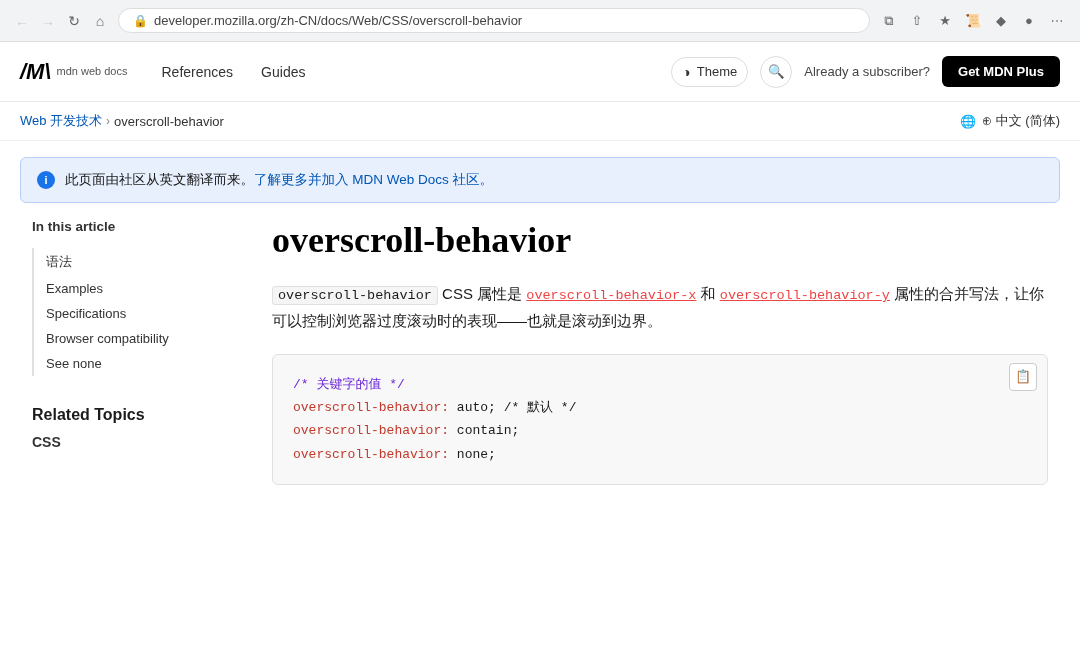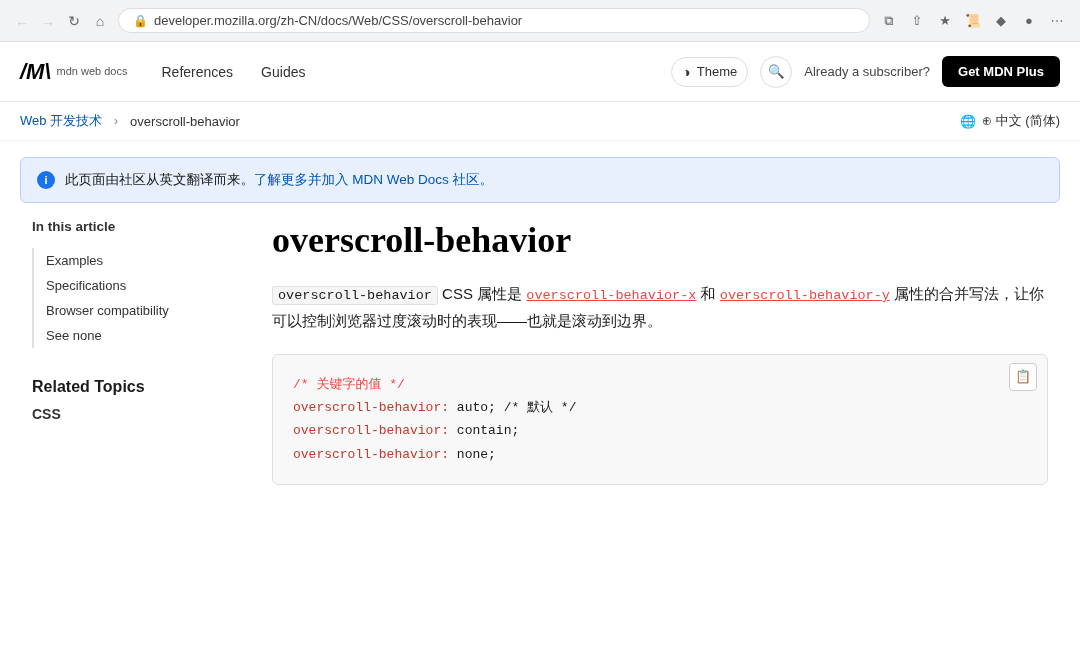--- a/index.html
+++ b/index.html
@@ -146,21 +146,21 @@
     .breadcrumb-bar {
       padding: 10px 20px;
       display: flex;
       align-items: center;
       justify-content: space-between;
       border-bottom: 1px solid #f0f0f0;
     }
     .breadcrumb {
       display: flex;
       align-items: center;
-      gap: 12px;
+      gap: 4px;
       font-size: 13px;
       color: #333;
     }
     .breadcrumb-link {
       color: #0056b3;
       text-decoration: none;
       cursor: pointer;
     }
     .breadcrumb-sep { color: #888; font-size: 12px; }
     .breadcrumb-current { color: #333; }
@@ -293,21 +293,21 @@
       cursor: pointer;
       display: flex; align-items: center; justify-content: center;
       font-size: 13px; color: #555;
     }
     .code-block {
       padding: 18px 20px;
       font-family: 'Courier New', Courier, monospace;
       font-size: 13px;
       line-height: 1.8;
     }
-    .code-comment { color: #ef4444; }
+    .code-comment { color: #6d28d9; }
     .code-property { color: #c0392b; }
     .code-value { color: #1b1b1b; }
   </style>
 </head>
 <body>
 
 <div class="browser-chrome">
   <div class="browser-nav-buttons">
     <button class="nav-btn disabled">←</button>
     <button class="nav-btn disabled">→</button>
@@ -372,20 +372,21 @@
   <div class="info-text">
     此页面由社区从英文翻译而来。<a class="info-link">了解更多并加入 MDN Web Docs 社区。</a>
   </div>
 </div>
 
 <div class="main-layout">
 
   <aside class="sidebar">
     <div class="sidebar-title">In this article</div>
     <ul class="toc-list">
+      <li class="toc-item">语法</li>
       <li class="toc-item">Examples</li>
       <li class="toc-item">Specifications</li>
       <li class="toc-item">Browser compatibility</li>
       <li class="toc-item">See none</li>
     </ul>
 
     <div class="related-title">Related Topics</div>
     <div class="related-sub">CSS</div>
   </aside>
 

